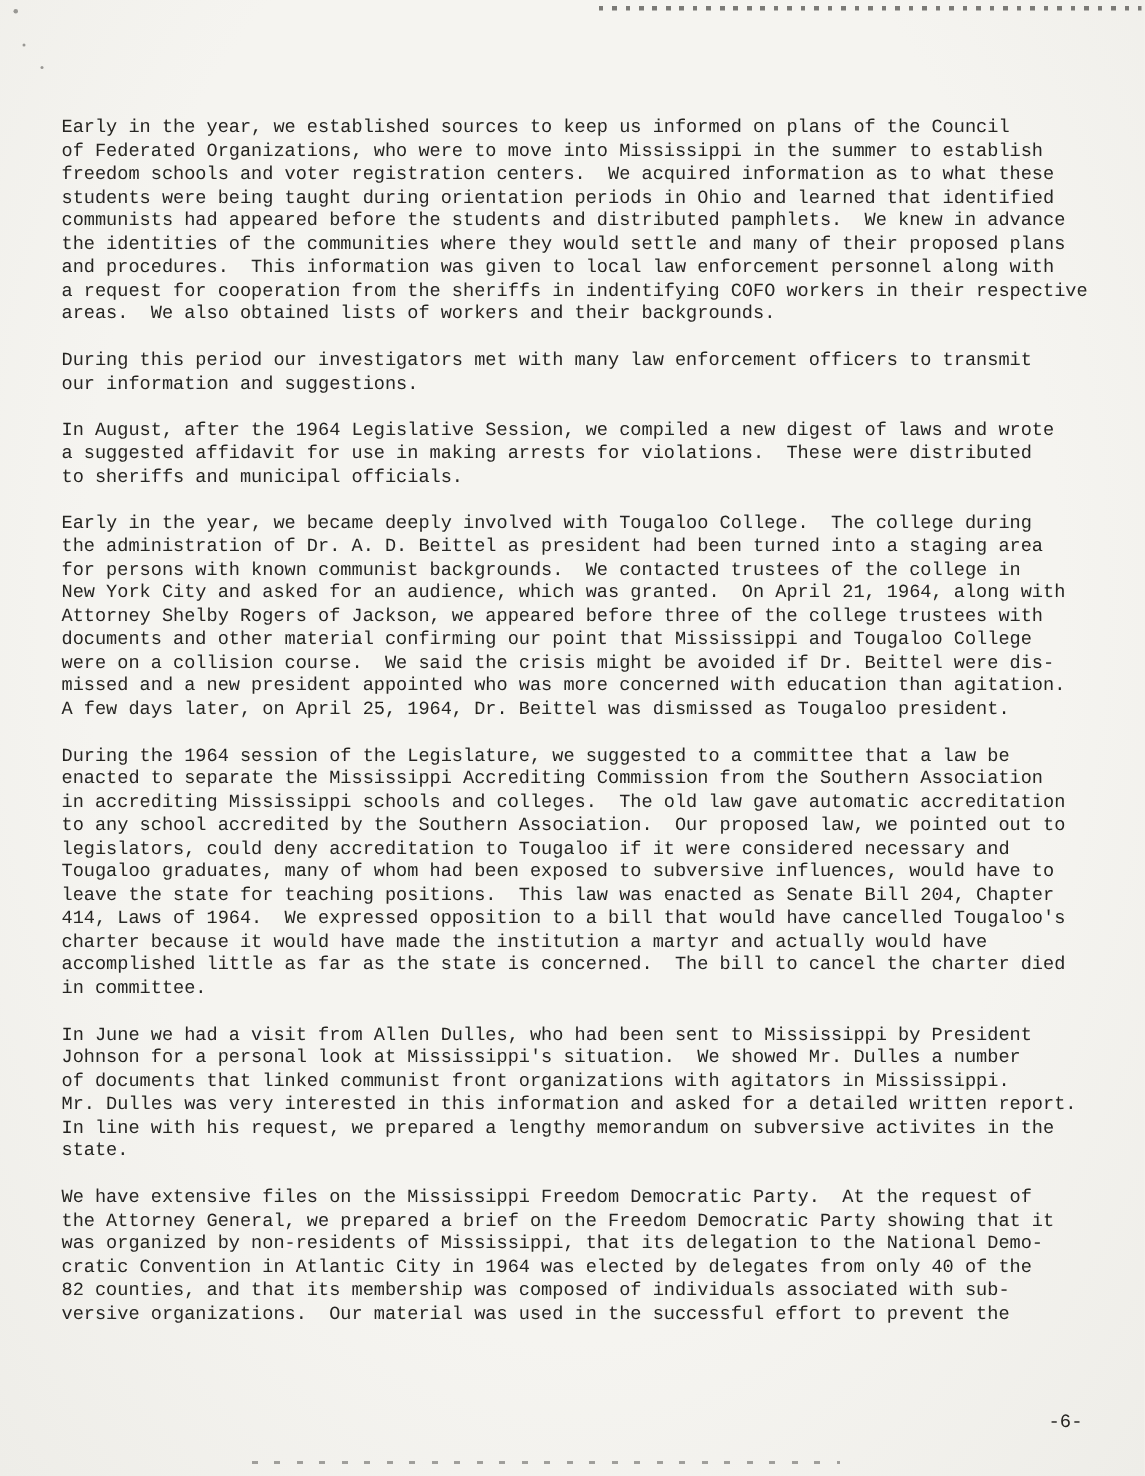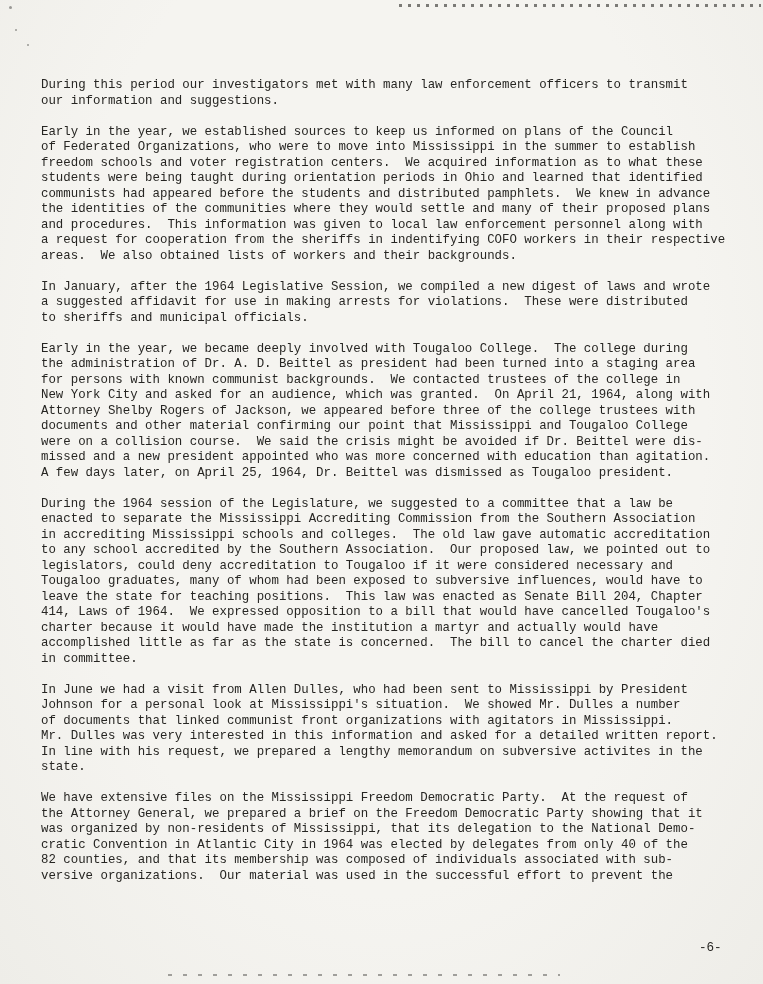--- a/index.html
+++ b/index.html
@@ -70,32 +70,32 @@
 <body>
 
 <div class="page">
 
   <div class="artifact-top"></div>
   <div class="speck speck1"></div>
   <div class="speck speck2"></div>
   <div class="speck speck3"></div>
 
   <div class="doc">
-    <div class="para">During this period our investigators met with many law enforcement officers to transmit
-our information and suggestions.</div>
     <div class="para">Early in the year, we established sources to keep us informed on plans of the Council
 of Federated Organizations, who were to move into Mississippi in the summer to establish
 freedom schools and voter registration centers.  We acquired information as to what these
 students were being taught during orientation periods in Ohio and learned that identified
 communists had appeared before the students and distributed pamphlets.  We knew in advance
 the identities of the communities where they would settle and many of their proposed plans
 and procedures.  This information was given to local law enforcement personnel along with
 a request for cooperation from the sheriffs in indentifying COFO workers in their respective
 areas.  We also obtained lists of workers and their backgrounds.</div>
-    <div class="para">In January, after the 1964 Legislative Session, we compiled a new digest of laws and wrote
+    <div class="para">During this period our investigators met with many law enforcement officers to transmit
+our information and suggestions.</div>
+    <div class="para">In August, after the 1964 Legislative Session, we compiled a new digest of laws and wrote
 a suggested affidavit for use in making arrests for violations.  These were distributed
 to sheriffs and municipal officials.</div>
     <div class="para">Early in the year, we became deeply involved with Tougaloo College.  The college during
 the administration of Dr. A. D. Beittel as president had been turned into a staging area
 for persons with known communist backgrounds.  We contacted trustees of the college in
 New York City and asked for an audience, which was granted.  On April 21, 1964, along with
 Attorney Shelby Rogers of Jackson, we appeared before three of the college trustees with
 documents and other material confirming our point that Mississippi and Tougaloo College
 were on a collision course.  We said the crisis might be avoided if Dr. Beittel were dis-
 missed and a new president appointed who was more concerned with education than agitation.

